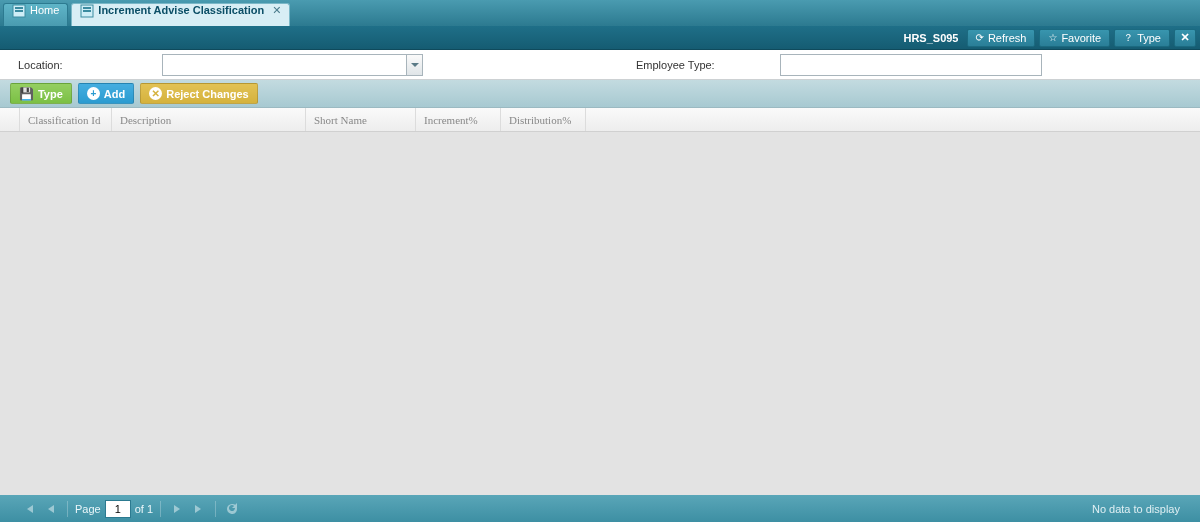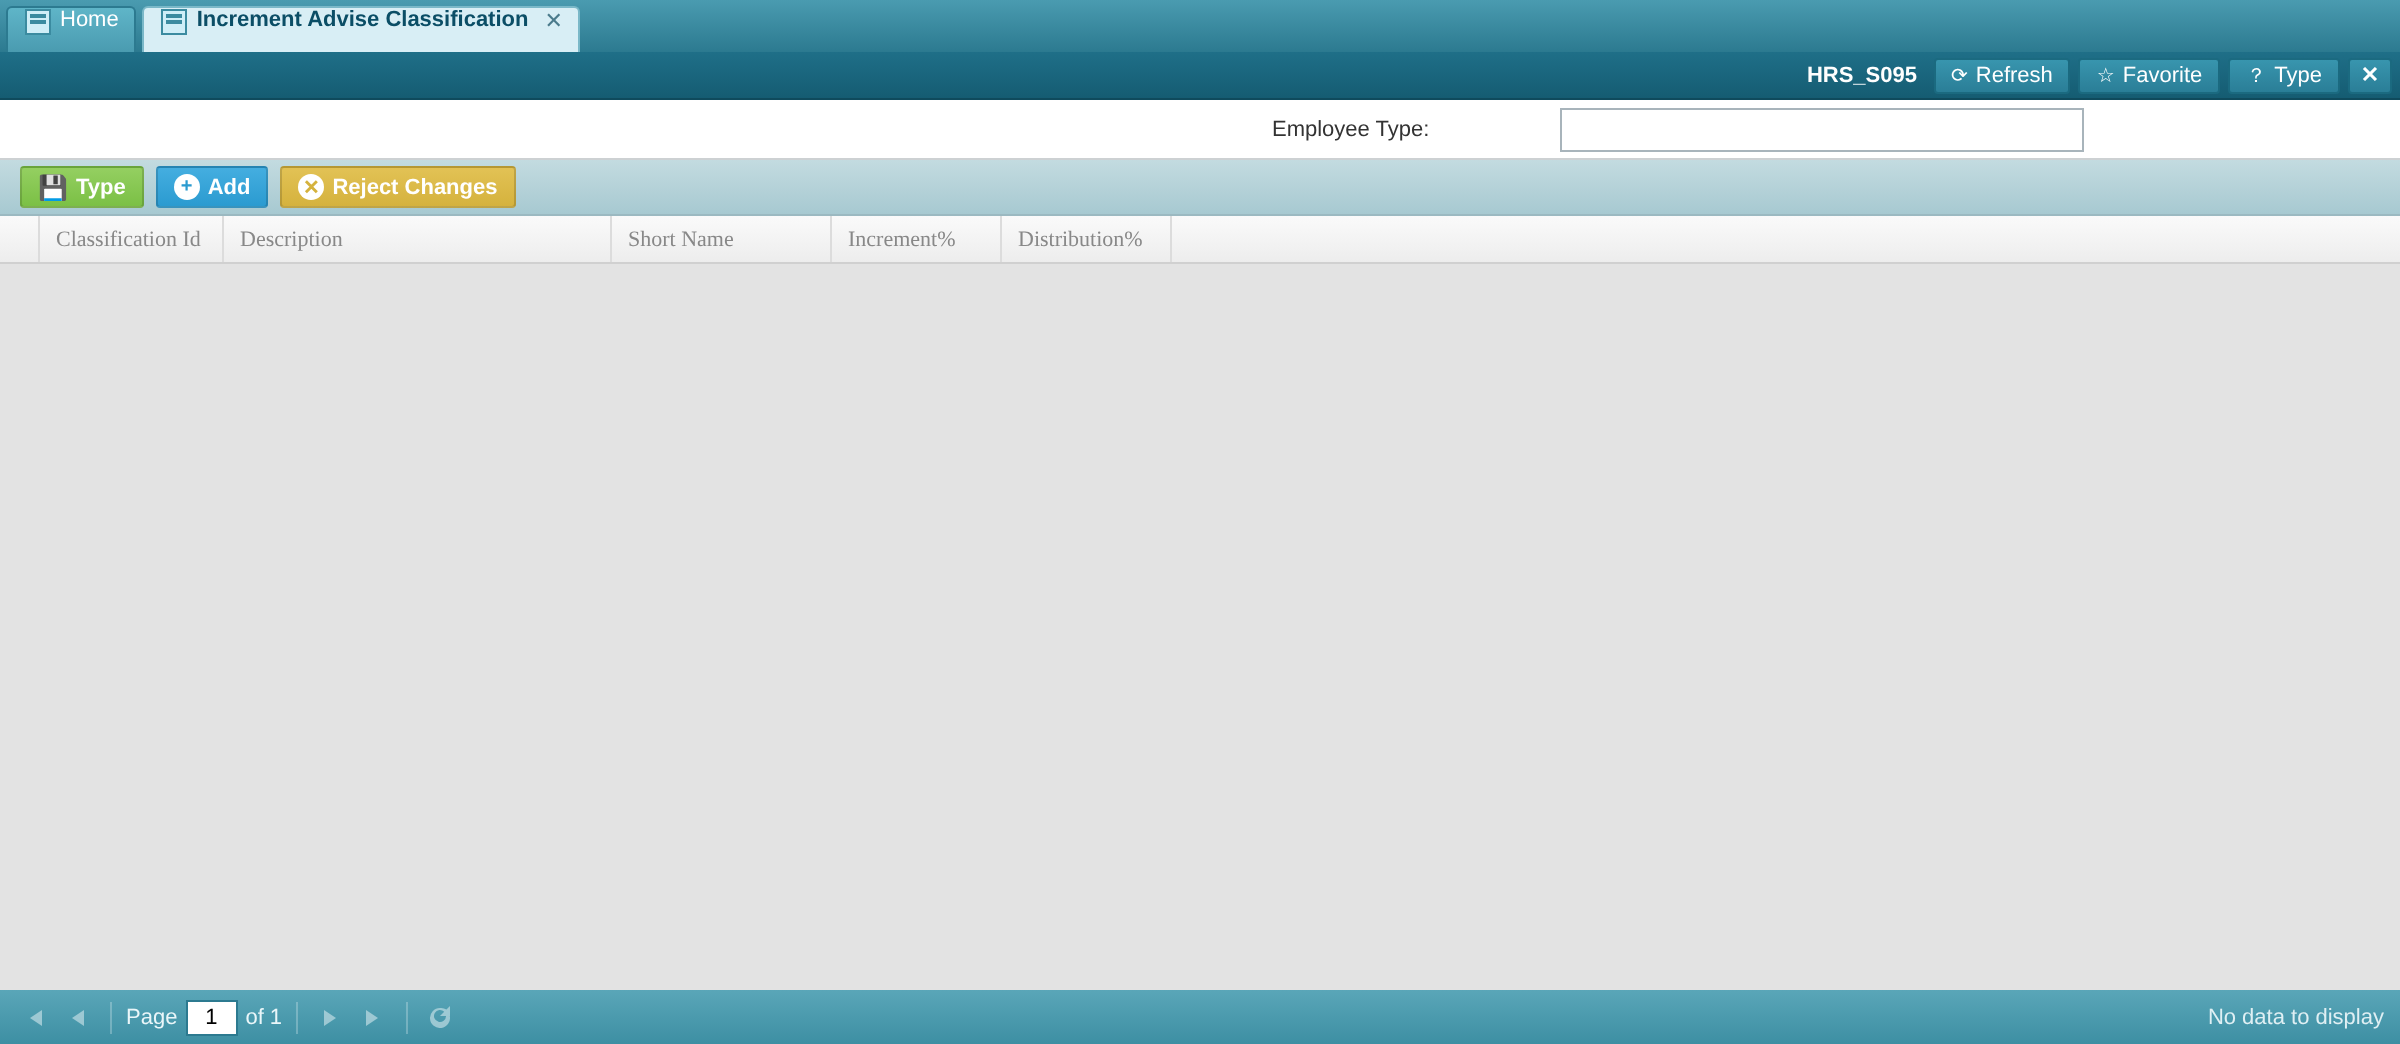--- a/index.html
+++ b/index.html
@@ -152,21 +152,21 @@
   .grid-body {
     flex:1;
     background:#e3e3e3;
   }
 
   
   .paging-bar {
     background:linear-gradient(#5aa6b8,#3d8fa3);
     height:27px;
     display:flex;align-items:center;gap:4px;
-    padding:0 8px;
+    padding:0 20px;
     color:#eaf6f9; font-size:11px;
   }
   .pg-btn {
     width:18px;height:18px;
     display:flex;align-items:center;justify-content:center;
     color:#c9e2e8;
     cursor:pointer;
     opacity:0.65;
   }
   .pg-sep { width:1px;height:16px;background:rgba(255,255,255,0.25);margin:0 3px;}
@@ -220,20 +220,31 @@
   <div class="hdr-btn">
     <span class="ico">？</span>
     <span>Type</span>
   </div>
   <div class="hdr-btn close">
     <span>✕</span>
   </div>
 </div>
 
 <div class="filter-row">
+  <div class="group">
+    <label>Location:</label>
+    <div class="combo-wrap">
+      <input class="combo-input" value="" style="">
+      <div class="combo-trigger">
+        <svg viewBox="0 0 8 8">
+            <path d="M0 2 L4 6 L8 2 Z" fill="#5a7a86"></path>
+          </svg>
+      </div>
+    </div>
+  </div>
   <div class="group emp-group">
     <label>Employee Type:</label>
     <input class="text-input" value="" style="">
   </div>
 </div>
 
 <div class="action-bar">
   <div class="act-btn save">
     <span class="ico">💾</span>
     <span>Type</span>

